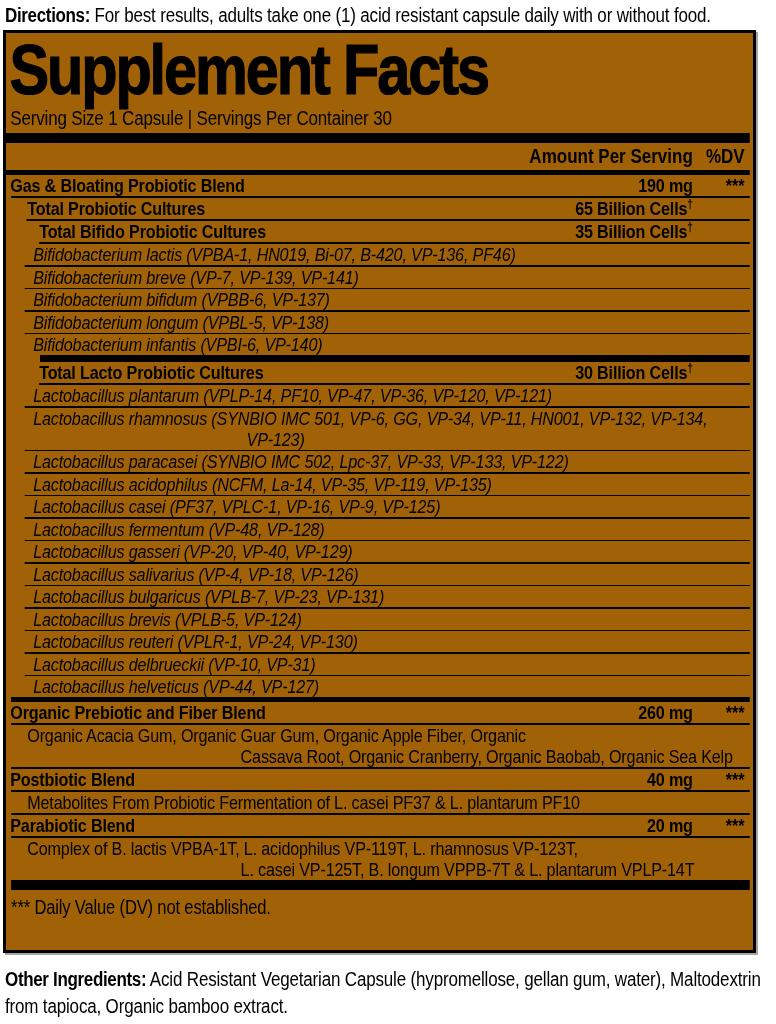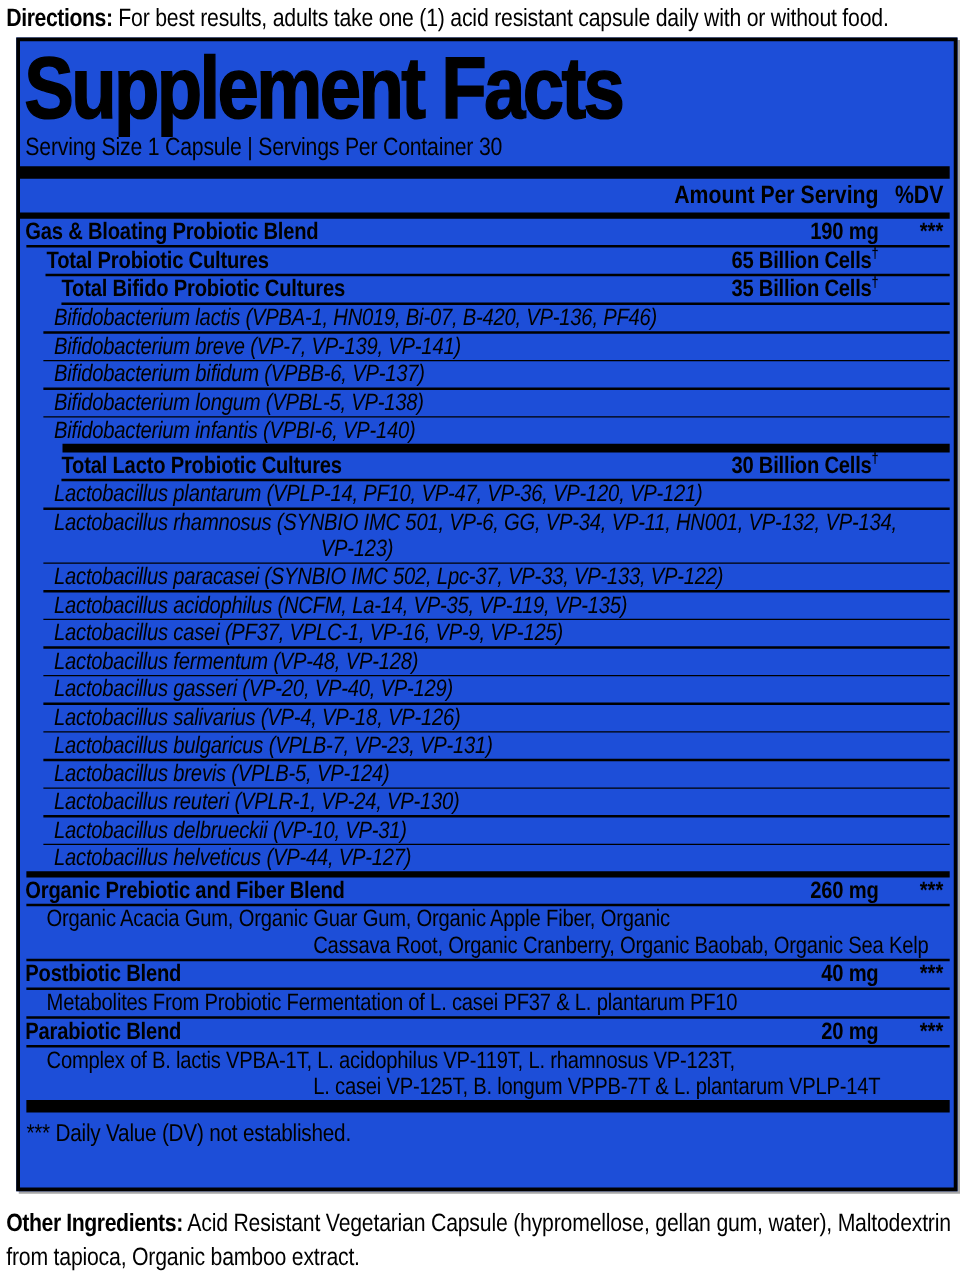--- a/index.html
+++ b/index.html
@@ -8,21 +8,21 @@
     font-family:"Liberation Sans","DejaVu Sans",sans-serif;overflow:hidden;
     -webkit-font-smoothing:antialiased;
   }
   .condensed{transform:scaleX(0.85);transform-origin:left top;}
   
   .directions{position:absolute;left:5px;top:3px;width:908px;font-size:20px;line-height:24px;letter-spacing:-0.2px;white-space:nowrap;}
   .directions b{letter-spacing:-0.4px;}
   
   .panel{
     position:absolute;left:3px;top:30px;width:747px;height:917px;
-    border:3px solid #000;background:#1d4ed8;box-shadow:2px 2px 0 rgba(0,0,0,0.35);margin-left:10px;
+    border:3px solid #000;background:#a16207;box-shadow:2px 2px 0 rgba(0,0,0,0.35);
   }
   .panel-inner{width:879px;transform:scaleX(0.85);transform-origin:left top;padding-top:2px;}
   .title{font-size:70px;line-height:62px;font-weight:bold;letter-spacing:-2.5px;margin:4px 0 0 4px;-webkit-text-stroke:1.2px #000;}
   .serving{font-size:20px;line-height:26px;margin:4px 0 2px 5px;letter-spacing:-0.2px;}
   
   .rule{background:#000;margin-right:4px;}
   .hair{height:1.5px;}
   .thin{height:2px;}
   .med{height:5px;}
   .thick{height:7px;}

